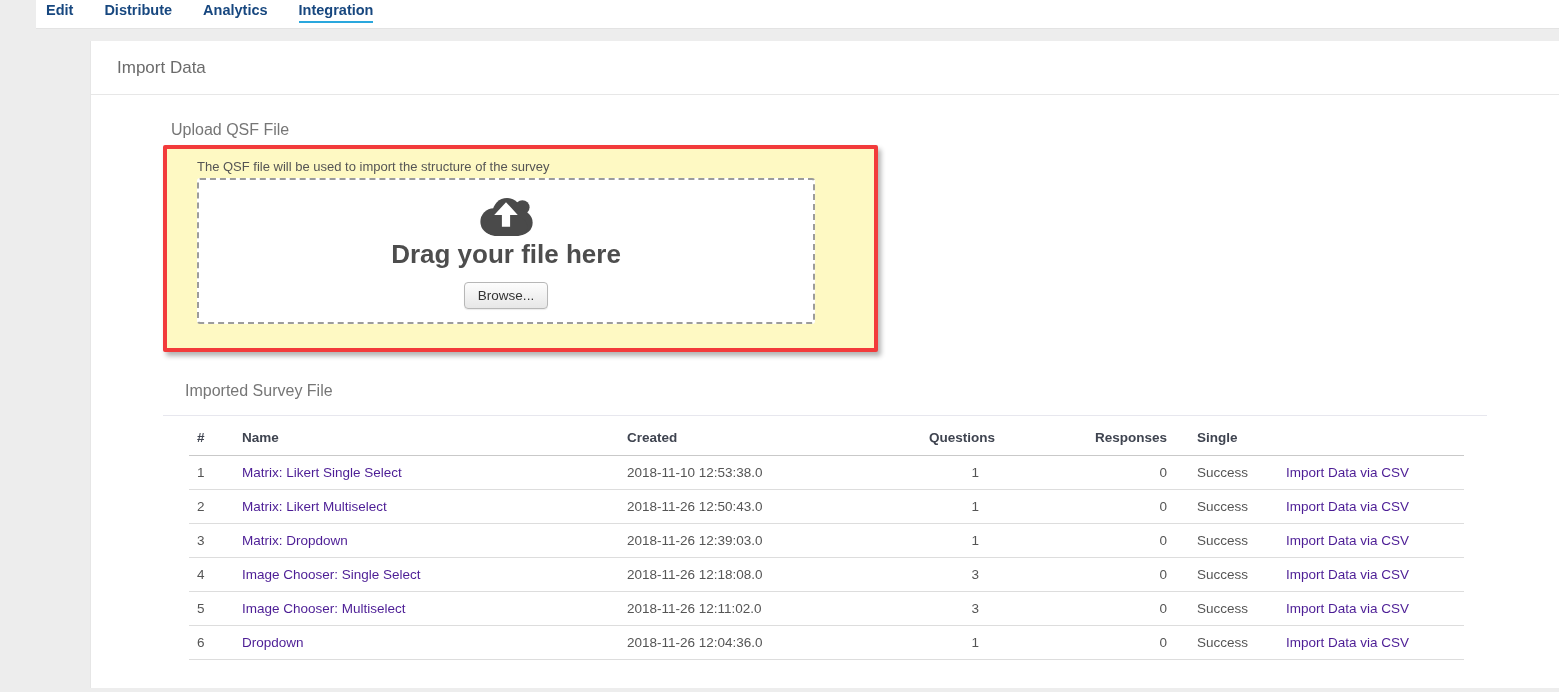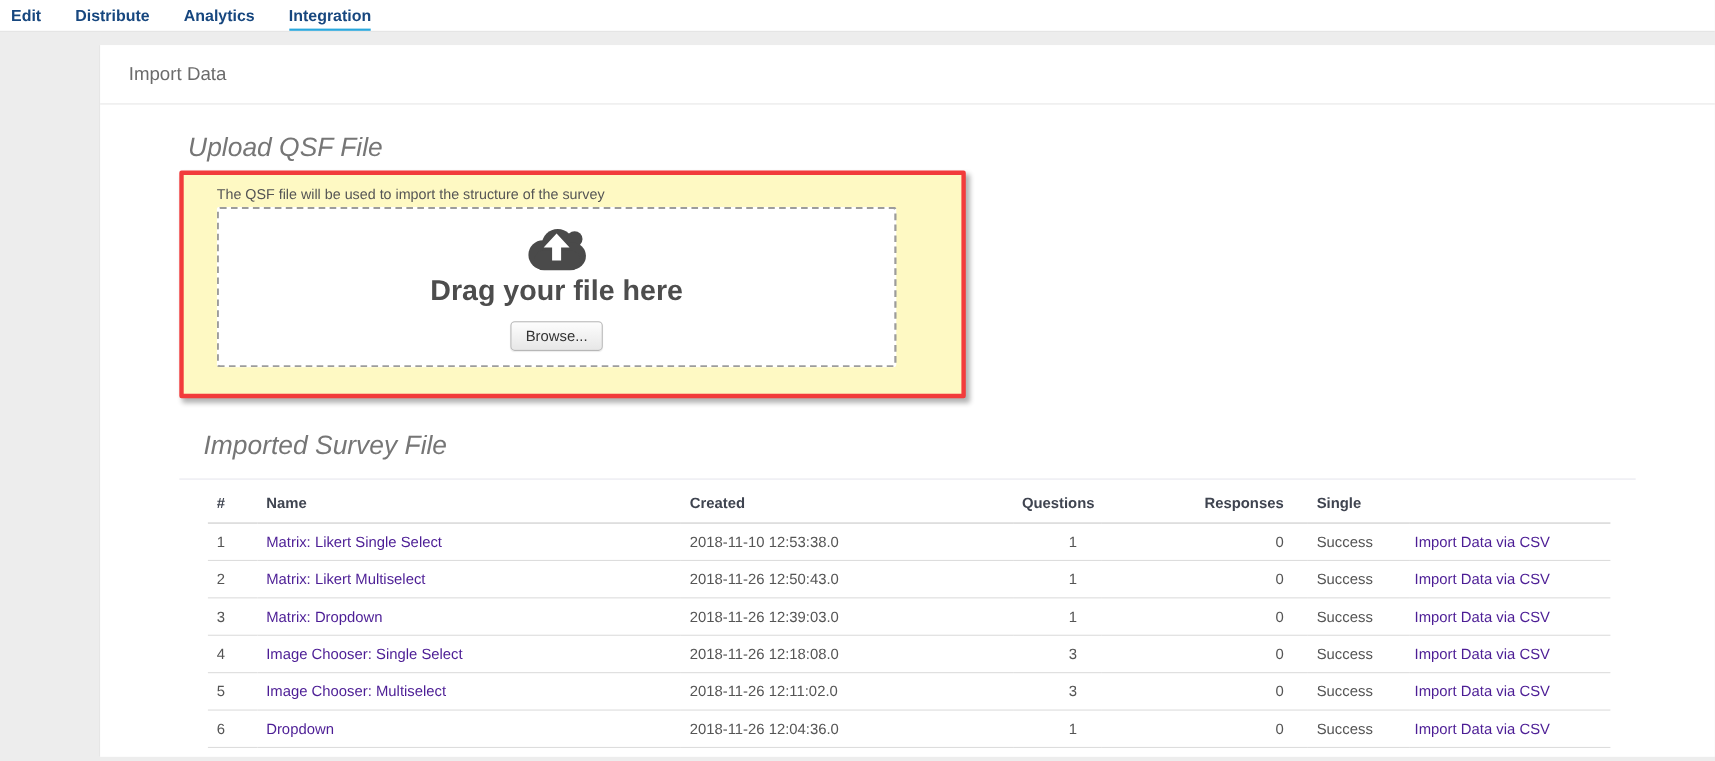--- a/index.html
+++ b/index.html
@@ -1,35 +1,35 @@
 <!DOCTYPE html>
 <html><head>
 <meta charset="utf-8">
 <style>
   * { margin:0; padding:0; box-sizing:border-box; }
   html,body { width:1559px; height:692px; overflow:hidden;
               font-family:"Liberation Sans", sans-serif; background:#ededed; }
 
   
-  .topnav { height:29px; background:#ffffff; display:flex; align-items:flex-end;
-            padding-left:10px; gap:31px; border-bottom:1px solid #e3e3e3; }
+  .topnav { height:29px; background:#ffffff; display:flex; align-items:flex-start;
+            padding-left:10px; gap:31px; border-bottom:1px solid #e3e3e3;margin-left:36px; }
   .topnav a { color:#17477f; font-size:14.5px; font-weight:700; text-decoration:none;
               display:inline-block; line-height:20px; padding-bottom:1px;
               border-bottom:2px solid transparent; cursor:pointer; }
   .topnav a.active { border-bottom-color:#2aa7dd; }
 
   
   .panel { margin-left:90px; margin-top:12px; background:#ffffff;
            border-left:1px solid #e6e6e6; min-height:647px; }
   .panel-header { height:54px; border-bottom:1px solid #e7e7e7;
                   display:flex; align-items:center; padding-left:26px; }
   .panel-title { font-size:17px; font-weight:400; color:#6b6b6b; }
   .panel-body { padding:0 72px; }
 
-  .section-heading { font-size:24px; font-weight:400; color:#767676;font-style:italic; }
+  .section-heading { font-size:16px; font-weight:400; color:#767676; }
   .upload-heading { margin:26px 0 6px 8px; }
 
   
   .annotation-box { width:715px; border:4px solid #f23b3b; border-radius:2px;
                     box-shadow:3px 4px 5px rgba(0,0,0,0.30);
                     padding:10px 0 24px 30px; background:#fef9c3; }
   .upload-desc { font-size:13px; color:#555555; margin-bottom:4px; }
 
   .dropzone { width:618px; height:146px; border:2px dashed #9c9c9c; border-radius:3px;
               display:flex; flex-direction:column; align-items:center;

